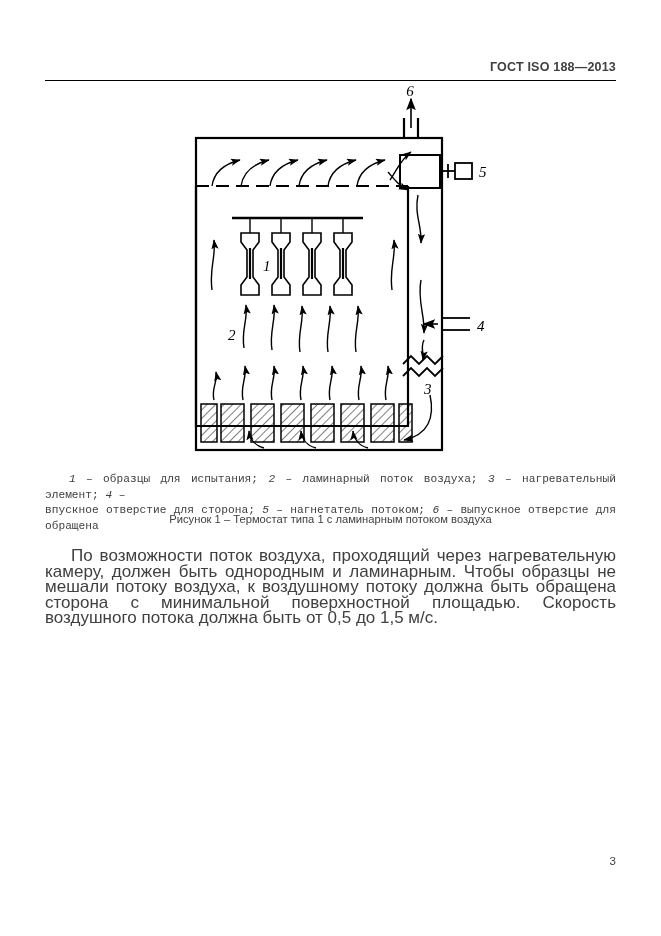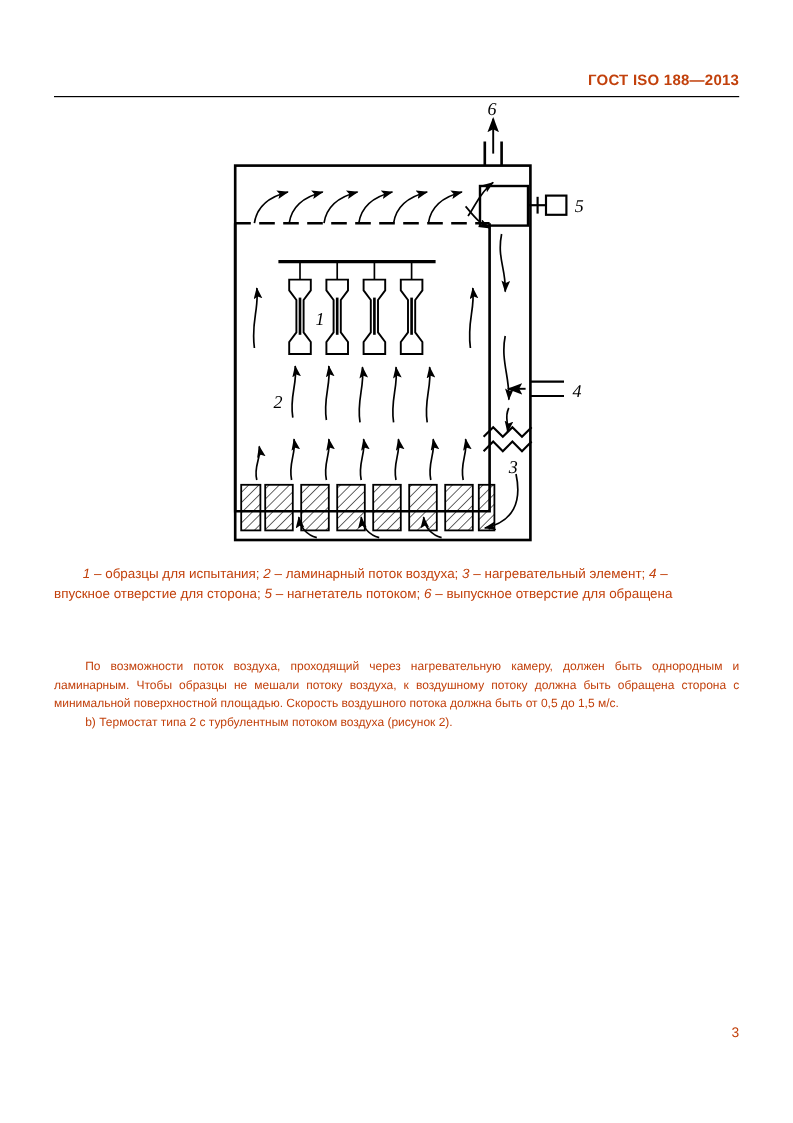--- a/index.html
+++ b/index.html
@@ -7,21 +7,21 @@
     padding: 0;
     background: #8a8a8a;
   }
   .page {
     position: relative;
     width: 661px;
     height: 936px;
     background: #ffffff;
     overflow: hidden;
     font-family: "Liberation Sans", sans-serif;
-    color: #c2410c;
+    color: #404040;
   }
 
   
   .header-rule {
     position: absolute;
     left: 45px;
     top: 80px;
     width: 571px;
     height: 1px;
     background: #000;
@@ -48,39 +48,40 @@
 
   
   .legend {
     position: absolute;
     left: 45px;
     top: 472px;
     width: 571px;
     font-size: 11.2px;
     line-height: 15.5px;
     text-align: justify;
+    font-family: Liberation Mono, monospace;
   }
   .legend .ind { display: inline-block; width: 24px; }
   .legend i { font-style: italic; }
 
   .fig-caption {
     position: absolute;
     left: 45px;
     top: 513px;
     width: 571px;
     font-size: 11.2px;
     text-align: center;
   }
 
   .body-text {
     position: absolute;
     left: 45px;
     top: 548px;
     width: 571px;
-    font-size: 10px;
+    font-size: 17px;
     line-height: 15.6px;
     text-align: justify;
   }
   .body-text p { margin: 0; }
   .body-text p.indent { text-indent: 26px; }
 
   .page-number {
     position: absolute;
     right: 45px;
     top: 855px;
@@ -243,21 +244,21 @@
         <path d="M368,448 C360,446 354,440 353,431" marker-end="url(#ahs)"></path>
       </g>
     </svg>
   </div>
 
   <div class="legend">
     <span class="ind"></span><i>1</i><span> – образцы для испытания; </span><i>2</i><span> – ламинарный поток воздуха; </span><i>3</i><span> – нагревательный элемент; </span><i>4</i><span> –</span><br>
     <span>впускное отверстие для сторона; </span><i>5</i><span> – нагнетатель потоком; </span><i>6</i><span> – выпускное отверстие для обращена</span>
   </div>
 
+  <div class="fig-caption">Рисунок 1 – Термостат типа 1 с ламинарным потоком воздуха</div>
 
   <div class="body-text">
     <p class="indent">По возможности поток воздуха, проходящий  через нагревательную камеру, должен быть однородным и ламинарным. Чтобы образцы не мешали потоку воздуха, к воздушному потоку должна быть обращена сторона с минимальной поверхностной площадью. Скорость воздушного потока  должна быть от 0,5 до 1,5 м/с.</p>
-    <p class="indent">b) Термостат  типа 2 с турбулентным потоком воздуха (рисунок 2).</p>
   </div>
 
   <div class="page-number">3</div>
 
 </div>
 
 </body></html>

